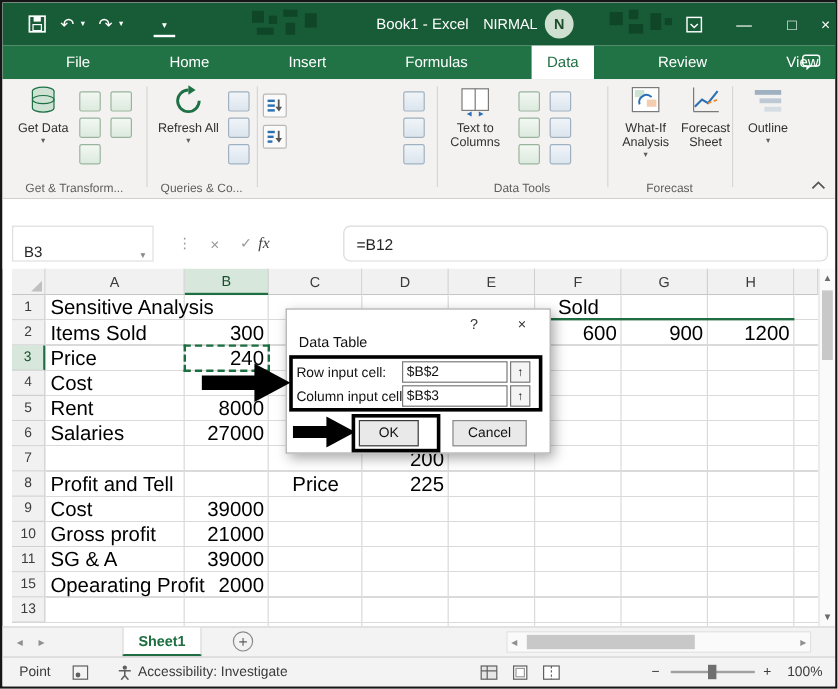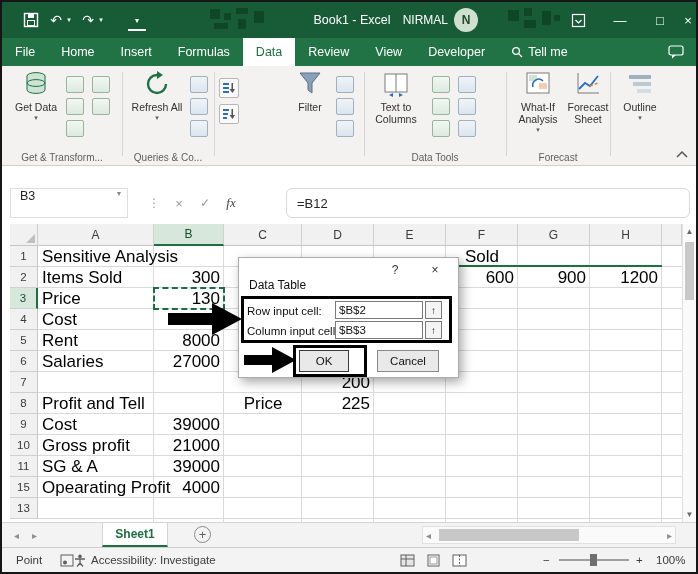--- a/index.html
+++ b/index.html
@@ -15,40 +15,40 @@
   .user-name{position:absolute;left:394px;top:0;width:52px;height:36px;display:flex;align-items:center;
              justify-content:flex-end;font-size:12px;}
   .avatar{position:absolute;left:452px;top:6px;width:24px;height:24px;border-radius:50%;background:#cfe0d0;
           color:#1e4d2b;display:flex;align-items:center;justify-content:center;font-size:12px;font-weight:bold;}
   .winbtn{position:absolute;top:0;width:40px;height:36px;display:flex;align-items:center;justify-content:center;
           font-size:13px;color:#fff;}
 
   
   .tabrow{position:absolute;left:0;top:36px;width:100%;height:28px;background:#217346;display:flex;
           align-items:stretch;color:#fff;font-size:12.5px;}
-  .rtab{padding:0 13px;display:flex;align-items:center;gap:5px;white-space:nowrap;}
+  .rtab{padding:0 13px;display:flex;align-items:center;gap:5px;white-space:nowrap;margin-left:40px;}
   .rtab.active{background:#fff;color:#1e6e41;}
 
   
   .ribbon{position:absolute;left:0;top:64px;width:100%;height:100px;background:#f3f2f1;border-bottom:1px solid #d2d0ce;box-sizing:border-box;}
   .gdiv{position:absolute;top:6px;height:84px;width:1px;background:#d8d6d4;}
   .glabel{position:absolute;bottom:2px;font-size:10px;color:#605e5c;text-align:center;white-space:nowrap;overflow:hidden;}
   .bigbtn{position:absolute;top:4px;display:flex;flex-direction:column;align-items:center;}
   .blabel{font-size:10.5px;line-height:12px;color:#323130;text-align:center;margin-top:3px;}
   .bchev{font-size:7px;color:#605e5c;line-height:7px;margin-top:1px;}
   .mini{position:absolute;width:16px;height:15px;border:1px solid #98b49c;border-radius:2px;
         background:linear-gradient(#f2f7f2,#dceade);}
   .mini.blue{border-color:#9fb0c0;background:linear-gradient(#f0f4f8,#dbe5ee);}
   .sortmini{position:absolute;width:18px;height:18px;border:1px solid #b9b7b5;border-radius:2px;background:#fafafa;
             display:flex;align-items:center;justify-content:center;}
 
   
   .formularow{position:absolute;left:0;top:164px;width:100%;height:58px;background:#fff;}
   .namebox{position:absolute;left:8px;top:22px;width:118px;height:30px;border:1px solid #e1dfdd;box-sizing:border-box;
-           font-size:12.5px;color:#262626;display:flex;align-items:flex-start;padding-left:9px;}
+           font-size:12.5px;color:#262626;display:flex;align-items:flex-end;padding-left:9px;}
   .nb-chev{position:absolute;right:6px;color:#8a8886;font-size:8px;}
   .fbicon{position:absolute;top:22px;height:30px;display:flex;align-items:center;justify-content:center;color:#9a9896;}
   .formulabox{position:absolute;left:284px;top:22px;width:404px;height:30px;border:1px solid #dcdad8;border-radius:6px;
               box-sizing:border-box;font-size:13px;color:#262626;display:flex;align-items:center;padding-left:10px;}
 
   
   .sheet{position:absolute;left:8px;top:222px;width:672px;height:298px;background:#fff;}
   .corner{position:absolute;left:0;top:0;width:28px;height:22px;background:#f1f1f1;border-right:1px solid #cfcfcf;
           border-bottom:1px solid #c6c6c6;box-sizing:border-box;}
   .corner:after{content:"";position:absolute;right:2px;bottom:2px;border-left:9px solid transparent;border-bottom:9px solid #c0c0c0;}
@@ -248,26 +248,20 @@
         </svg>
     </div>
     <div class="sortmini" style="left:217px;top:38px">
       <svg width="14" height="14" viewBox="0 0 14 14">
           <rect x="1" y="2" width="6" height="2" fill="#2b6fb5"></rect>
           <rect x="1" y="6" width="5" height="2" fill="#2b6fb5"></rect>
           <rect x="1" y="10" width="4" height="2" fill="#2b6fb5"></rect>
           <polygon points="11,3 11,9 9,9 12,13 14.5,9 12.5,9 12.5,3" fill="#555" transform="translate(-1.5,-1)"></polygon>
         </svg>
     </div>
-    <div class="bigbtn" style="left:288px;width:40px">
-      <svg width="24" height="28" viewBox="0 0 24 26">
-        <polygon points="2,2 22,2 14,12 14,22 10,19 10,12" fill="#8aa0b8" stroke="#5c6f84"></polygon>
-      </svg>
-      <div class="blabel">Filter</div>
-    </div>
     <div class="mini blue" style="left:334px;top:10px"></div>
     <div class="mini blue" style="left:334px;top:32px"></div>
     <div class="mini blue" style="left:334px;top:54px"></div>
     <div class="gdiv" style="left:362px"></div>
 
     <div class="bigbtn" style="left:366px;width:56px">
       <svg width="26" height="28" viewBox="0 0 26 26">
         <rect x="2" y="3" width="22" height="18" fill="#fff" stroke="#7a7a7a"></rect>
         <line x1="13" y1="3" x2="13" y2="21" stroke="#7a7a7a"></line>
         <polygon points="6,24 10,22 10,26" fill="#2b6fb5"></polygon>
@@ -328,21 +322,21 @@
     </div>
     <div class="fbicon" style="left:146px;width:12px;font-size:12px">
         <span>⋮</span>
       </div>
     <div class="fbicon" style="left:166px;width:22px;font-size:13px">
         <span>×</span>
       </div>
     <div class="fbicon" style="left:192px;width:22px;font-size:12px">
         <span>✓</span>
       </div>
-    <div class="fbicon" style="left:217px;width:24px;font-size:13px;font-style:italic;font-family:'Liberation Serif',serif;color:#444">
+    <div class="fbicon" style="left:206px;width:24px;font-size:13px;font-style:italic;font-family:'Liberation Serif',serif;color:#444">
         <span>fx</span>
       </div>
     <div class="formulabox">
         <span>=B12</span>
       </div>
   </div>
 
   <div class="sheet">
     <div class="corner"></div>
 
@@ -368,36 +362,36 @@
     <div class="rowhdr" style="top:211px">10</div>
     <div class="rowhdr" style="top:232px">11</div>
     <div class="rowhdr" style="top:253px">15</div>
     <div class="rowhdr" style="top:274px">13</div>
 
     <div class="sheet-body">
       <div class="cell" style="left:0;top:0">Sensitive Analysis</div>
       <div class="cell" style="left:0;top:21px">Items Sold</div>
       <div class="cell num" style="left:116px;top:21px;width:70px">300</div>
       <div class="cell" style="left:0;top:42px">Price</div>
-      <div class="cell num" style="left:116px;top:42px;width:70px">130</div>
+      <div class="cell num" style="left:116px;top:42px;width:70px">240</div>
       <div class="cell" style="left:0;top:63px">Cost</div>
       <div class="cell num" style="left:116px;top:63px;width:70px">70</div>
       <div class="cell" style="left:0;top:84px">Rent</div>
       <div class="cell num" style="left:116px;top:84px;width:70px">8000</div>
       <div class="cell" style="left:0;top:105px">Salaries</div>
       <div class="cell num" style="left:116px;top:105px;width:70px">27000</div>
       <div class="cell" style="left:0;top:147px">Profit and Tell</div>
       <div class="cell" style="left:0;top:168px">Cost</div>
       <div class="cell num" style="left:116px;top:168px;width:70px">39000</div>
       <div class="cell" style="left:0;top:189px">Gross profit</div>
       <div class="cell num" style="left:116px;top:189px;width:70px">21000</div>
       <div class="cell" style="left:0;top:210px">SG &amp; A</div>
       <div class="cell num" style="left:116px;top:210px;width:70px">39000</div>
       <div class="cell" style="left:0;top:231px">Opearating Profit</div>
-      <div class="cell num" style="left:116px;top:231px;width:70px">4000</div>
+      <div class="cell num" style="left:116px;top:231px;width:70px">2000</div>
 
       <div class="cell ctr sold" style="left:264px;top:0;width:360px">Sold</div>
       <div class="cell num" style="left:408px;top:21px;width:72px">600</div>
       <div class="cell num" style="left:480px;top:21px;width:72px">900</div>
       <div class="cell num" style="left:552px;top:21px;width:72px">1200</div>
       <div class="cell num" style="left:264px;top:126px;width:72px">200</div>
       <div class="cell ctr" style="left:186px;top:147px;width:78px">Price</div>
       <div class="cell num" style="left:264px;top:147px;width:72px">225</div>
 
       <div class="ants"></div>
@@ -433,21 +427,21 @@
   </div>
 
   <div class="statusbar">
     <div class="sitem" style="left:14px">Point</div>
     <div class="sitem" style="left:58px">
       <svg width="14" height="13" viewBox="0 0 14 13">
         <rect x="1" y="1" width="12" height="11" fill="none" stroke="#5f5f5f"></rect>
         <circle cx="5" cy="8.5" r="2" fill="#5f5f5f"></circle>
       </svg>
     </div>
-    <div class="sitem" style="left:72px;gap:5px">
+    <div class="sitem" style="left:96px;gap:5px">
       <svg width="12" height="13" viewBox="0 0 12 13">
         <circle cx="6" cy="2.4" r="1.8" fill="#5f5f5f"></circle>
         <path d="M1 5 h10 M6 5 v4 M6 9 l-3 3.5 M6 9 l3 3.5" stroke="#5f5f5f" stroke-width="1.3" fill="none"></path>
       </svg>
       <span>Accessibility: Investigate</span>
     </div>
     <div class="sitem" style="left:398px">
       <svg width="15" height="13" viewBox="0 0 15 13">
         <rect x="1" y="1" width="13" height="11" fill="#e6e6e6" stroke="#5f5f5f"></rect>
         <line x1="1" y1="5" x2="14" y2="5" stroke="#5f5f5f"></line>

